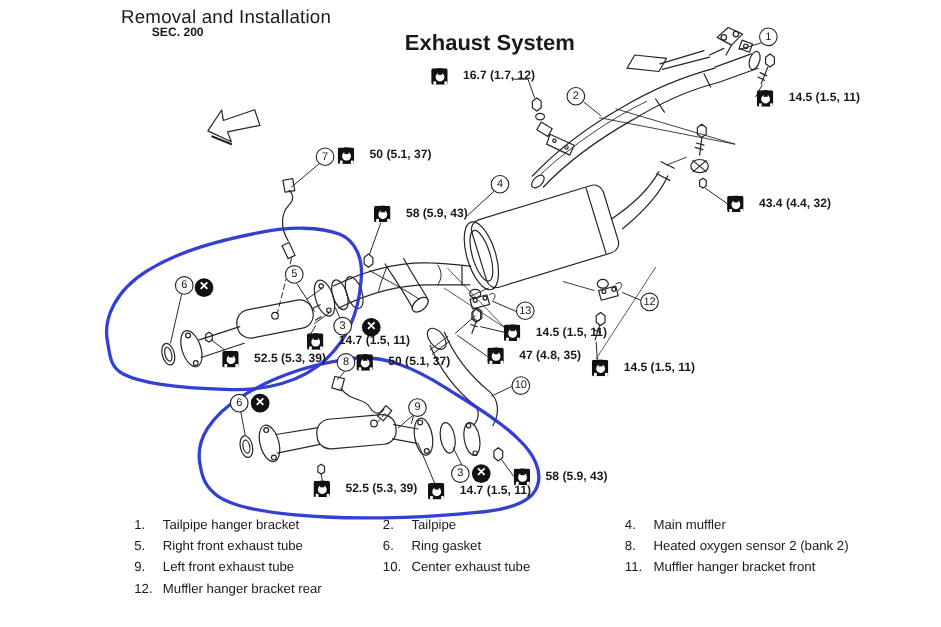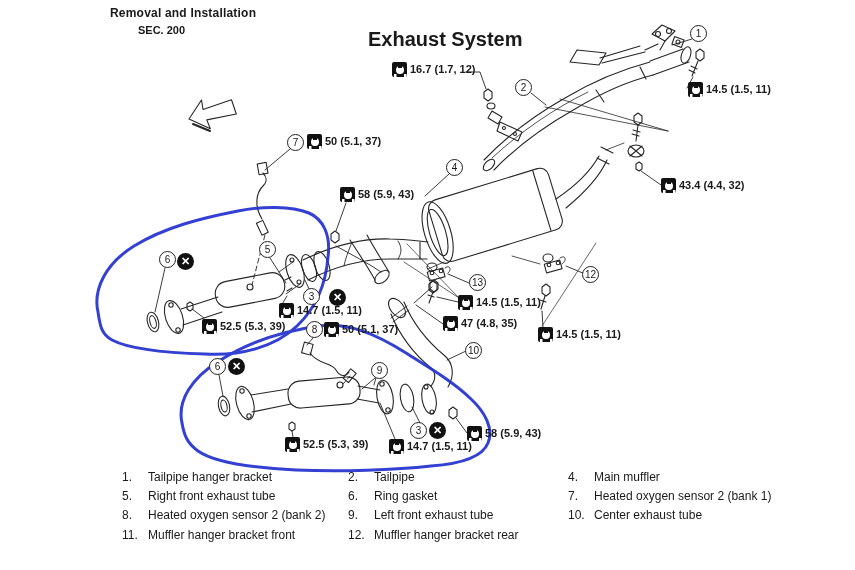--- a/index.html
+++ b/index.html
@@ -1,22 +1,22 @@
 <!DOCTYPE html>
 <html><head>
 <meta charset="utf-8">
 <style>
   html,body{margin:0;padding:0;background:#fff;width:855px;height:570px;overflow:hidden;}
   body{font-family:"Liberation Sans",sans-serif;color:#1a1a1a;position:relative;}
   .abs{position:absolute;}
-  #title{left:110px;top:6px;font-size:12px;font-weight:bold;letter-spacing:.2px;}
+  #title{left:110px;top:6px;font-size:17px;font-weight:normal;letter-spacing:.2px;}
   #section{left:138px;top:24px;font-size:11px;font-weight:bold;}
   #dtitle{left:368px;top:28px;font-size:20px;font-weight:bold;}
   svg.art{position:absolute;left:0;top:0;}
-  .torque{position:absolute;display:flex;align-items:flex-start;gap:3px;height:16px;}
+  .torque{position:absolute;display:flex;align-items:flex-start;gap:14px;height:16px;}
   .ticon{width:15px;height:15px;border-radius:2px;position:relative;display:inline-block;flex:0 0 15px;
     background-color:#111;
     background-image:linear-gradient(#fff,#fff),linear-gradient(#fff,#fff);
     background-position:1.5px 12px,11.5px 12px;background-size:2.5px 3px;background-repeat:no-repeat;}
   .ticon::before{content:'';position:absolute;left:3.5px;top:3.5px;width:8px;height:8.5px;background:#fff;border-radius:50%;}
   .ticon::after{content:'';position:absolute;left:6px;top:0;width:3.5px;height:6px;background:#111;}
   .ttext{font-size:11px;font-weight:bold;white-space:nowrap;line-height:15px;}
   .callout{position:absolute;width:17px;height:17px;border:1.3px solid #222;border-radius:50%;font-size:10px;line-height:16px;text-align:center;background:#fff;box-sizing:border-box;}
   .xmark{position:absolute;width:17px;height:17px;background:#111;border-radius:50%;color:#fff;font-size:11px;font-weight:bold;line-height:17px;text-align:center;}
   #legend{left:122px;top:470px;width:710px;display:grid;grid-template-columns:226px 220px 1fr;grid-auto-rows:19.2px;font-size:12px;}
@@ -284,19 +284,18 @@
 <span class="xmark" style="left:329px;top:289px">✕</span>
 <span class="xmark" style="left:228px;top:358px">✕</span>
 <span class="xmark" style="left:429px;top:422px">✕</span>
 
 <div class="abs" id="legend">
   <div class="lrow"><span class="lnum">1.</span><span class="llab">Tailpipe hanger bracket</span></div>
   <div class="lrow"><span class="lnum">2.</span><span class="llab">Tailpipe</span></div>
   <div class="lrow"><span class="lnum">4.</span><span class="llab">Main muffler</span></div>
   <div class="lrow"><span class="lnum">5.</span><span class="llab">Right front exhaust tube</span></div>
   <div class="lrow"><span class="lnum">6.</span><span class="llab">Ring gasket</span></div>
-  <div class="lrow"><span class="lnum">7.</span><span class="llab">Heated oxygen sensor 2 (bank 1)</span></div>
   <div class="lrow"><span class="lnum">8.</span><span class="llab">Heated oxygen sensor 2 (bank 2)</span></div>
   <div class="lrow"><span class="lnum">9.</span><span class="llab">Left front exhaust tube</span></div>
   <div class="lrow"><span class="lnum">10.</span><span class="llab">Center exhaust tube</span></div>
   <div class="lrow"><span class="lnum">11.</span><span class="llab">Muffler hanger bracket front</span></div>
   <div class="lrow"><span class="lnum">12.</span><span class="llab">Muffler hanger bracket rear</span></div>
 </div>
 
 </body></html>

